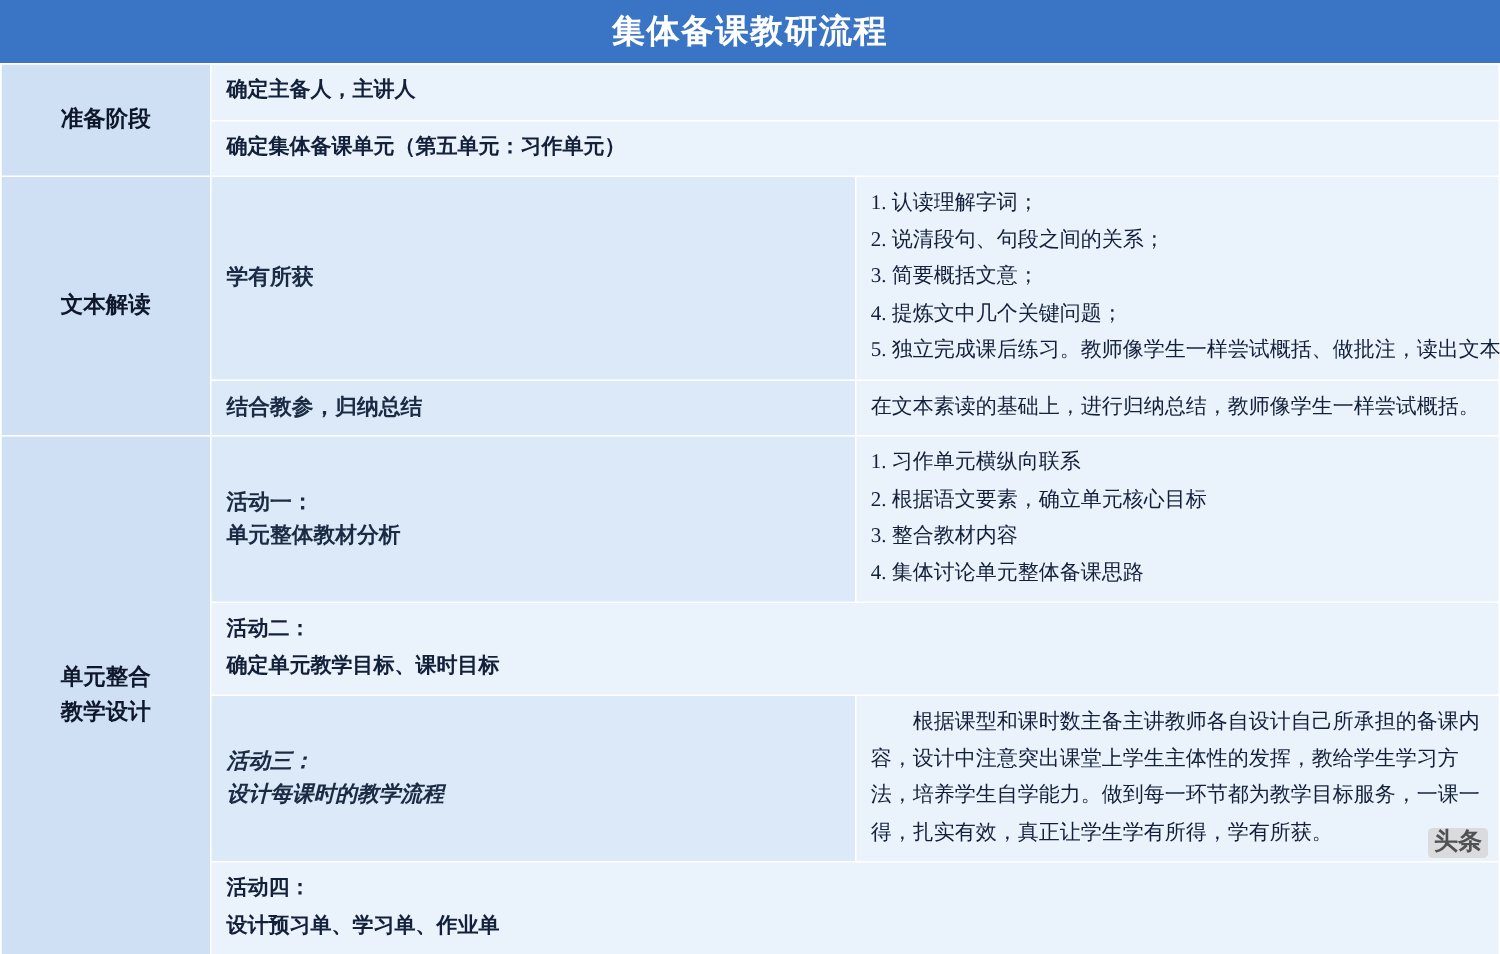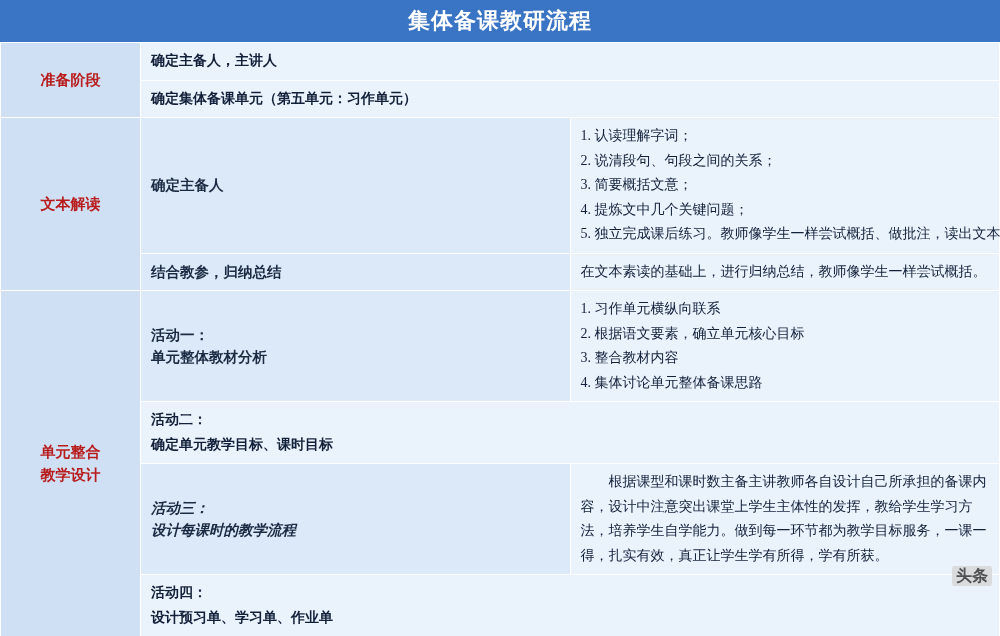--- a/index.html
+++ b/index.html
@@ -51,21 +51,21 @@
     vertical-align: middle;
     padding: 6px 10px;
     box-sizing: border-box;
   }
   .stage-cell {
     width: 140px;
     background: #cfe0f5;
     text-align: center;
     font-weight: bold;
     font-size: 15px;
-    color: #b91c1c;
+    color: #0f172a;
     font-family: "Liberation Serif", serif;
     line-height: 1.5;
   }
   .sub-cell {
     width: 165px;
     background: #dce9f8;
     font-weight: bold;
     font-size: 14.5px;
     color: #1b2b44;
     font-family: "Liberation Serif", serif;
@@ -88,21 +88,21 @@
     white-space: nowrap;
   }
   .content-cell .para {
     display: block;
     text-indent: 2em;
     white-space: normal;
   }
   .watermark {
     position: absolute;
     right: 8px;
-    bottom: 6px;
+    bottom: 20px;
     display: flex;
     align-items: center;
     gap: 6px;
     font-size: 17px;
     color: #4a4a4a;
     font-family: "Liberation Serif", serif;
     font-weight: bold;
     opacity: 0.88;
   }
   .watermark .tt-logo {
@@ -134,21 +134,21 @@
         </td>
       </tr>
       <tr>
         <td class="content-cell bold" colspan="2">
           <span class="line">确定集体备课单元（第五单元：习作单元）</span>
         </td>
       </tr>
 
       <tr>
         <td class="stage-cell" rowspan="2">文本解读</td>
-        <td class="sub-cell">确定主备人</td>
+        <td class="sub-cell">学有所获</td>
         <td class="content-cell">
           <span class="line">1. 认读理解字词；</span>
           <span class="line">2. 说清段句、句段之间的关系；</span>
           <span class="line">3. 简要概括文意；</span>
           <span class="line">4. 提炼文中几个关键问题；</span>
           <span class="line">5. 独立完成课后练习。教师像学生一样尝试概括、做批注，读出文本最有价值的内容（最值得教什么）然后确定教学目标（学生最应学习什么）。</span>
         </td>
       </tr>
       <tr>
         <td class="sub-cell">结合教参，归纳总结</td>

